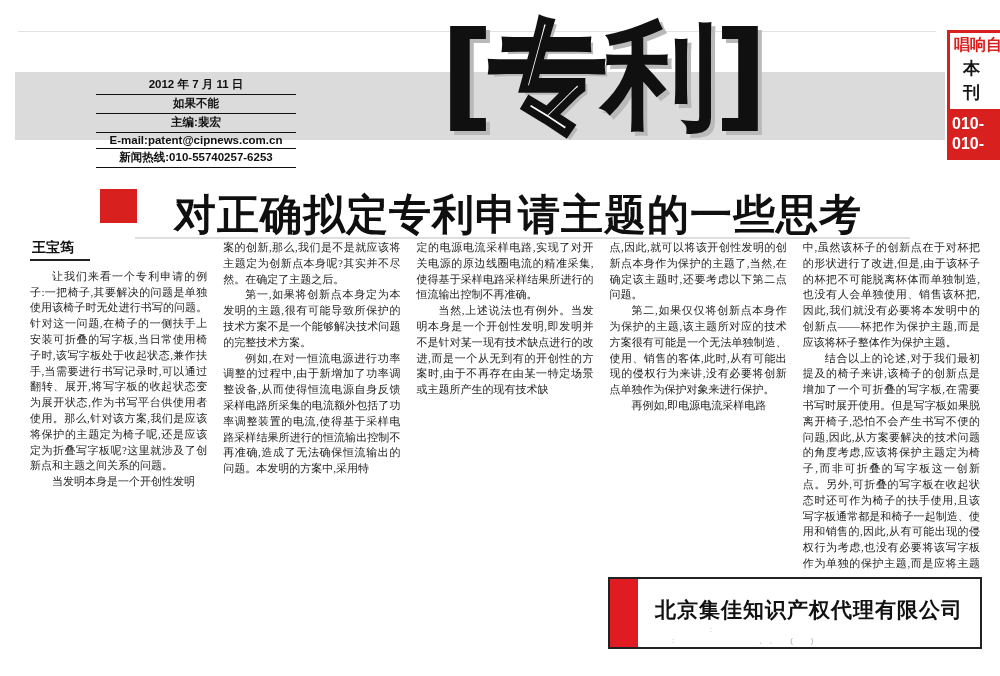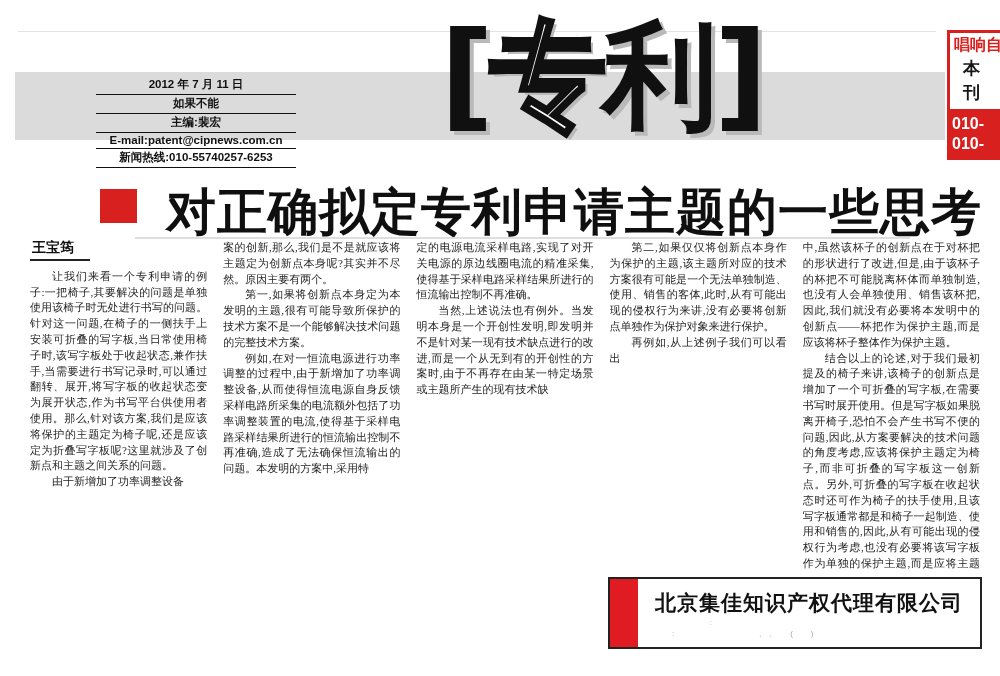--- a/index.html
+++ b/index.html
@@ -29,41 +29,41 @@
   .promo-box { position:absolute; left:947px; top:30px; width:70px; height:74px;
                background:#fff; border:3px solid #d8201f; padding:2px 0 0 4px; overflow:hidden; }
   .promo-slogan { color:#d8201f; font-weight:900; font-size:16px; white-space:nowrap; }
   .promo-line { color:#151515; font-weight:900; font-size:17px; margin:1px 0 0 9px; white-space:nowrap; }
   .promo-phones { position:absolute; left:947px; top:111px; width:70px; height:46px;
                   background:#d8201f; color:#ffffff; font-weight:900; font-size:16px;
                   padding:3px 0 0 5px; line-height:20px; white-space:nowrap; overflow:hidden; }
 
   
   .headline-block { position:absolute; left:100px; top:189px; width:37px; height:34px; background:#d8201f; }
-  .headline { position:absolute; left:158px; top:171px; margin:8px; font-size:50px; font-weight:900;
+  .headline { position:absolute; left:158px; top:171px; margin:16px; font-size:42px; font-weight:900;
               color:#0f0f0f; font-family:"Liberation Serif", serif; letter-spacing:1px; white-space:nowrap; }
   .headline-rule { position:absolute; left:135px; top:237px; width:775px; height:2px; background:#dedede; }
 
   
   .cols { position:absolute; left:30px; top:240px; width:950px; display:flex; gap:16px; }
   .col { flex:1 1 0; height:434px; overflow:hidden; font-size:11px; line-height:15.8px;
          text-align:justify; font-family:"Liberation Serif", serif; color:#1e1e1e; }
   .col.short { height:330px; }
   .col p { margin:0; }
   .col p.ind { text-indent:2em; }
   .author { font-weight:bold; font-size:14px; color:#111; border-bottom:2px solid #222;
             display:inline-block; padding:0 16px 3px 2px; margin:0 0 8px 0;
             font-family:"Liberation Sans", sans-serif; }
 
   
   .ad-box { position:absolute; left:608px; top:577px; width:374px; height:72px;
             border:2px solid #222; background:#fff; display:flex; box-sizing:border-box; }
   .ad-red { width:28px; height:100%; background:#e11b22; }
   .ad-body { flex:1; text-align:center; overflow:hidden; }
-  .ad-title { font-weight:900; font-size:21px; color:#111; margin-top:10px; letter-spacing:1px;
+  .ad-title { font-weight:900; font-size:21px; color:#111; margin-top:17px; letter-spacing:1px;
               font-family:"DejaVu Sans", sans-serif; white-space:nowrap; }
   .ad-faint { font-size:8px; color:#a9a9a9; white-space:pre; line-height:11px; text-align:left;
               margin-left:14px; }
 </style>
 </head>
 <body>
 
 <div class="page">
 
   <div class="top-hairline"></div>
@@ -92,34 +92,35 @@
   </div>
 
   <div class="headline-block"></div>
   <h1 class="headline">对正确拟定专利申请主题的一些思考</h1>
   <div class="headline-rule"></div>
 
   <div class="cols">
     <div class="col">
       <div class="author">王宝筠</div>
       <p class="ind">让我们来看一个专利申请的例子:一把椅子,其要解决的问题是单独使用该椅子时无处进行书写的问题。针对这一问题,在椅子的一侧扶手上安装可折叠的写字板,当日常使用椅子时,该写字板处于收起状态,兼作扶手,当需要进行书写记录时,可以通过翻转、展开,将写字板的收起状态变为展开状态,作为书写平台供使用者使用。那么,针对该方案,我们是应该将保护的主题定为椅子呢,还是应该定为折叠写字板呢?这里就涉及了创新点和主题之间关系的问题。</p>
-      <p class="ind">由于新增加了功率调整设备</p>
+      <p class="ind">当发明本身是一个开创性发明</p>
     </div>
     <div class="col">
-      <p>案的创新,那么,我们是不是就应该将主题定为创新点本身呢?其实并不尽然。原因主要有两个。</p>
+      <p>案的创新,那么,我们是不是就应该将主题定为创新点本身呢?其实并不尽然。在确定了主题之后。</p>
       <p class="ind">第一,如果将创新点本身定为本发明的主题,很有可能导致所保护的技术方案不是一个能够解决技术问题的完整技术方案。</p>
       <p class="ind">例如,在对一恒流电源进行功率调整的过程中,由于新增加了功率调整设备,从而使得恒流电源自身反馈采样电路所采集的电流额外包括了功率调整装置的电流,使得基于采样电路采样结果所进行的恒流输出控制不再准确,造成了无法确保恒流输出的问题。本发明的方案中,采用特</p>
     </div>
     <div class="col">
       <p>定的电源电流采样电路,实现了对开关电源的原边线圈电流的精准采集,使得基于采样电路采样结果所进行的恒流输出控制不再准确。</p>
       <p class="ind">当然,上述说法也有例外。当发明本身是一个开创性发明,即发明并不是针对某一现有技术缺点进行的改进,而是一个从无到有的开创性的方案时,由于不再存在由某一特定场景或主题所产生的现有技术缺</p>
     </div>
     <div class="col short">
+      <p>点,因此,就可以将该开创性发明的创新点本身作为保护的主题了,当然,在确定该主题时,还要考虑以下第二点问题。</p>
       <p class="ind">第二,如果仅仅将创新点本身作为保护的主题,该主题所对应的技术方案很有可能是一个无法单独制造、使用、销售的客体,此时,从有可能出现的侵权行为来讲,没有必要将创新点单独作为保护对象来进行保护。</p>
-      <p class="ind">再例如,从上述例子我们可以看出</p>
+      <p class="ind">再例如,即电源电流采样电路</p>
     </div>
     <div class="col short">
       <p>中,虽然该杯子的创新点在于对杯把的形状进行了改进,但是,由于该杯子的杯把不可能脱离杯体而单独制造,也没有人会单独使用、销售该杯把,因此,我们就没有必要将本发明中的创新点——杯把作为保护主题,而是应该将杯子整体作为保护主题。</p>
       <p class="ind">结合以上的论述,对于我们最初提及的椅子来讲,该椅子的创新点是增加了一个可折叠的写字板,在需要书写时展开使用。但是写字板如果脱离开椅子,恐怕不会产生书写不便的问题,因此,从方案要解决的技术问题的角度考虑,应该将保护主题定为椅子,而非可折叠的写字板这一创新点。另外,可折叠的写字板在收起状态时还可作为椅子的扶手使用,且该写字板通常都是和椅子一起制造、使用和销售的,因此,从有可能出现的侵权行为考虑,也没有必要将该写字板作为单独的保护主题,而是应将主题定为一种椅子。</p>
     </div>
   </div>
 
   <div class="ad-box">
     <div class="ad-red"></div>
     <div class="ad-body">

